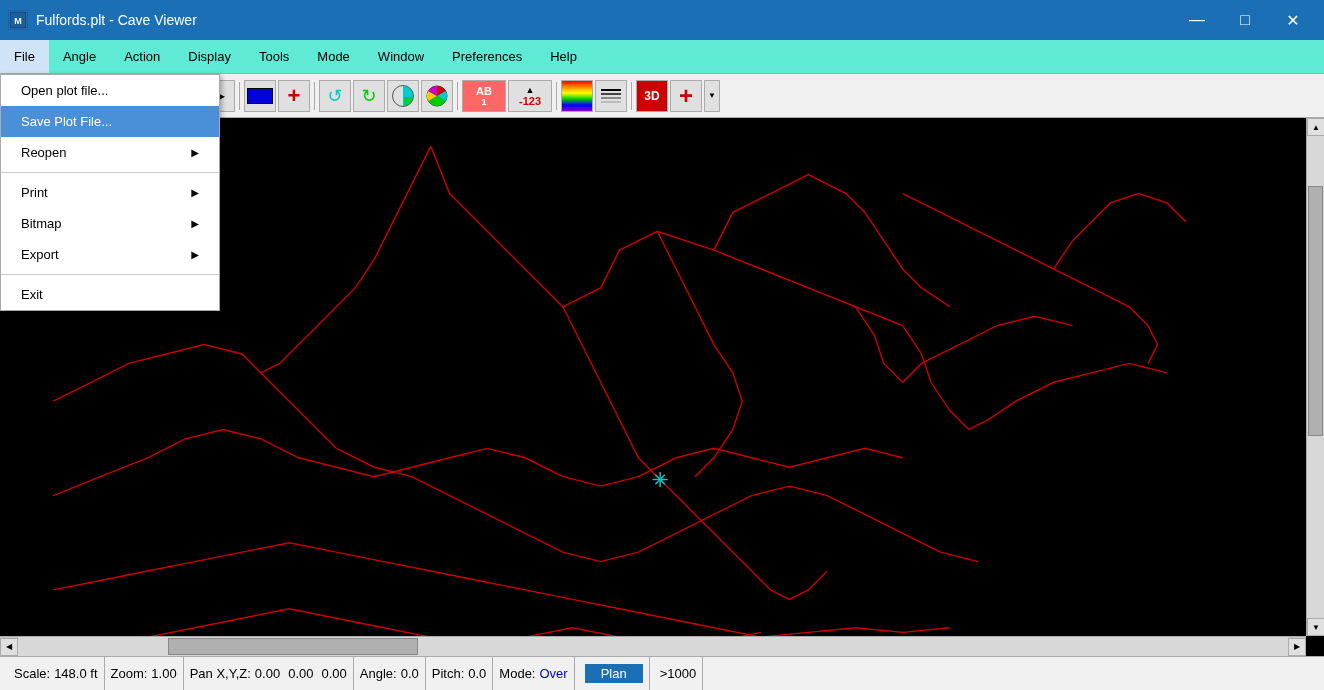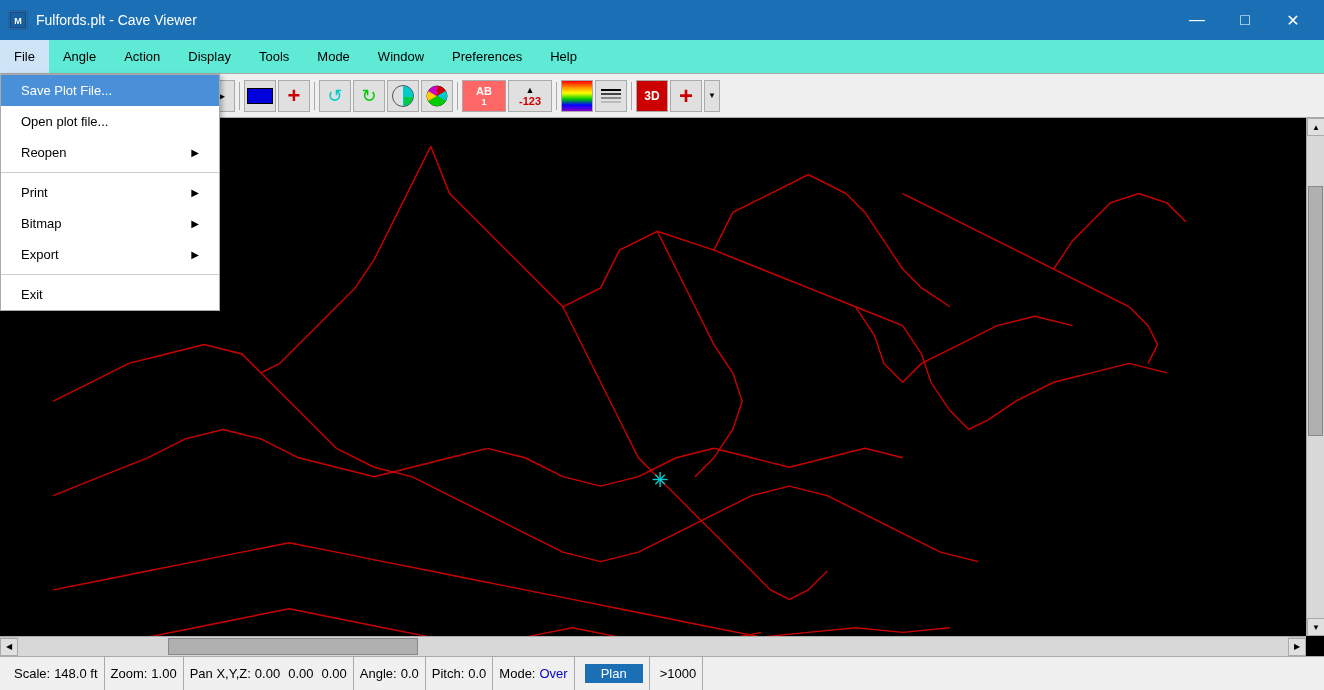--- a/index.html
+++ b/index.html
@@ -290,25 +290,25 @@
     <button class="title-btn">□</button>
     <button class="title-btn close">✕</button>
   </div>
 </div>
 
 <div class="menu-bar">
   <div class="menu-item file-active">
     <span>File</span>
 
     <div class="dropdown">
+      <div class="dropdown-item">
+        <span>Open plot file...</span>
+      </div>
       <div class="dropdown-item highlighted">
         <span>Save Plot File...</span>
-      </div>
-      <div class="dropdown-item">
-        <span>Open plot file...</span>
       </div>
       <div class="dropdown-item">
         <span>Reopen</span>
         <span class="dropdown-arrow">▶</span>
       </div>
       <div class="dropdown-separator"></div>
       <div class="dropdown-item">
         <span>Print</span>
         <span class="dropdown-arrow">▶</span>
       </div>

